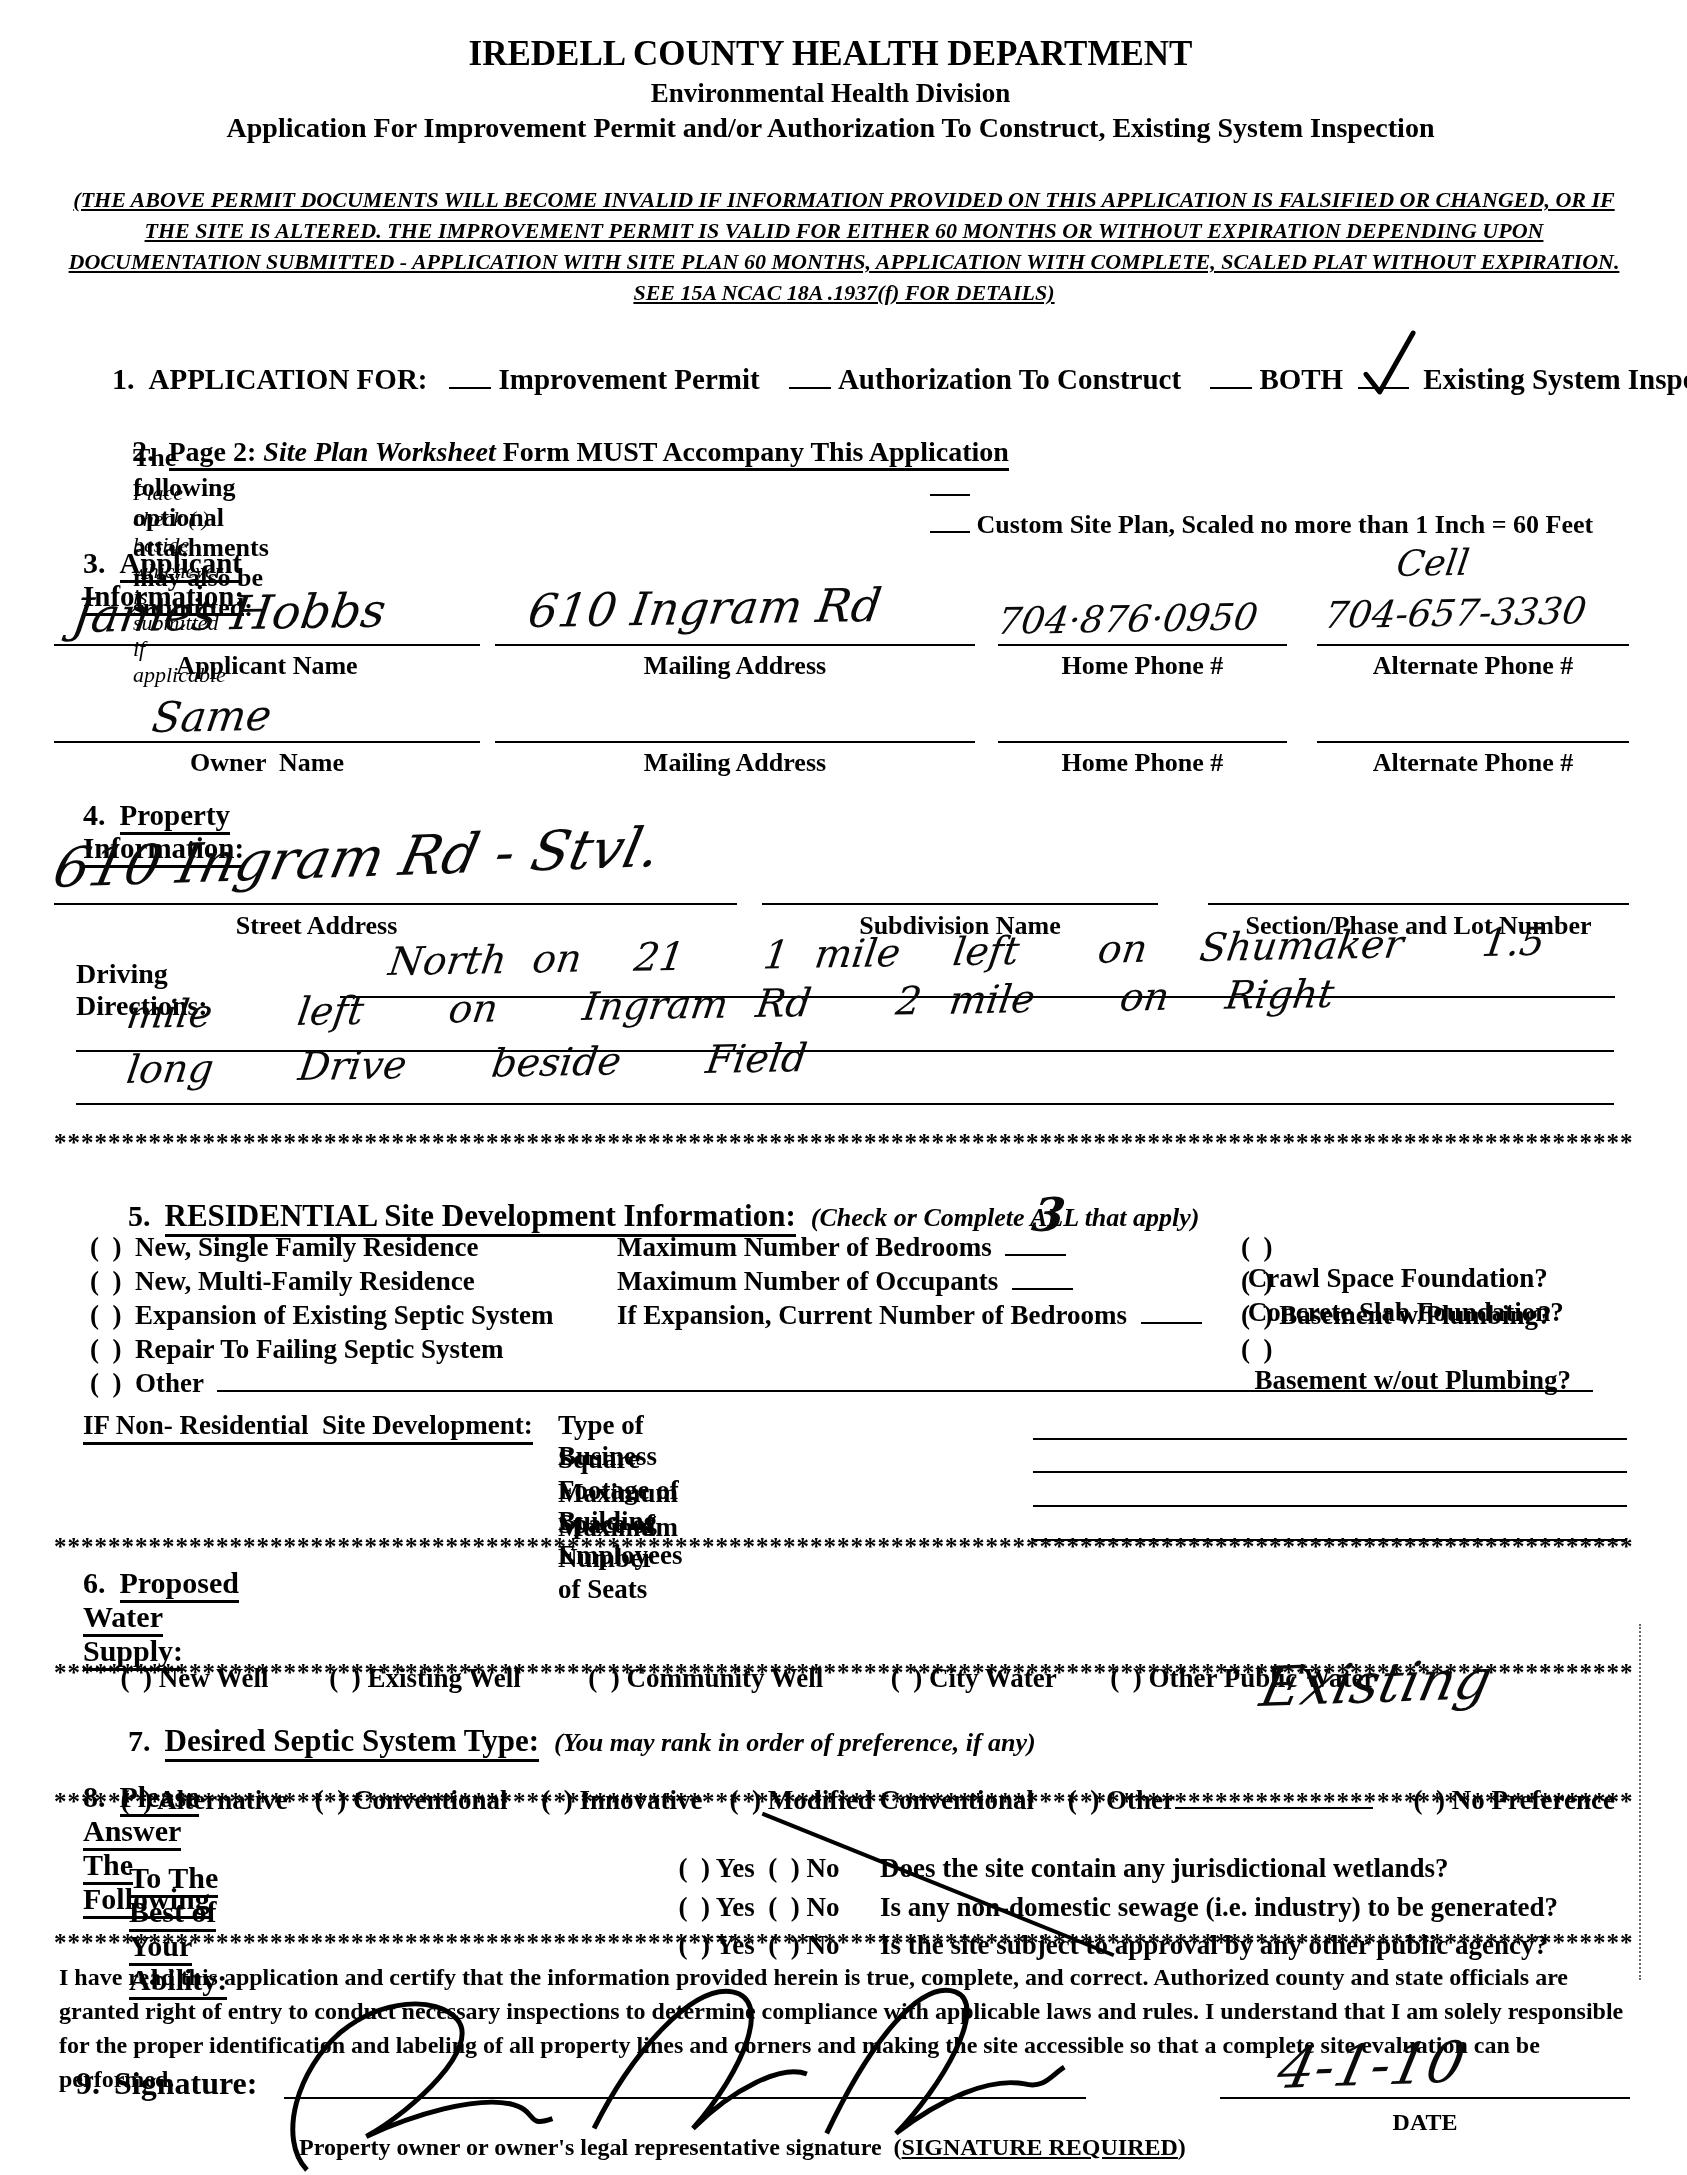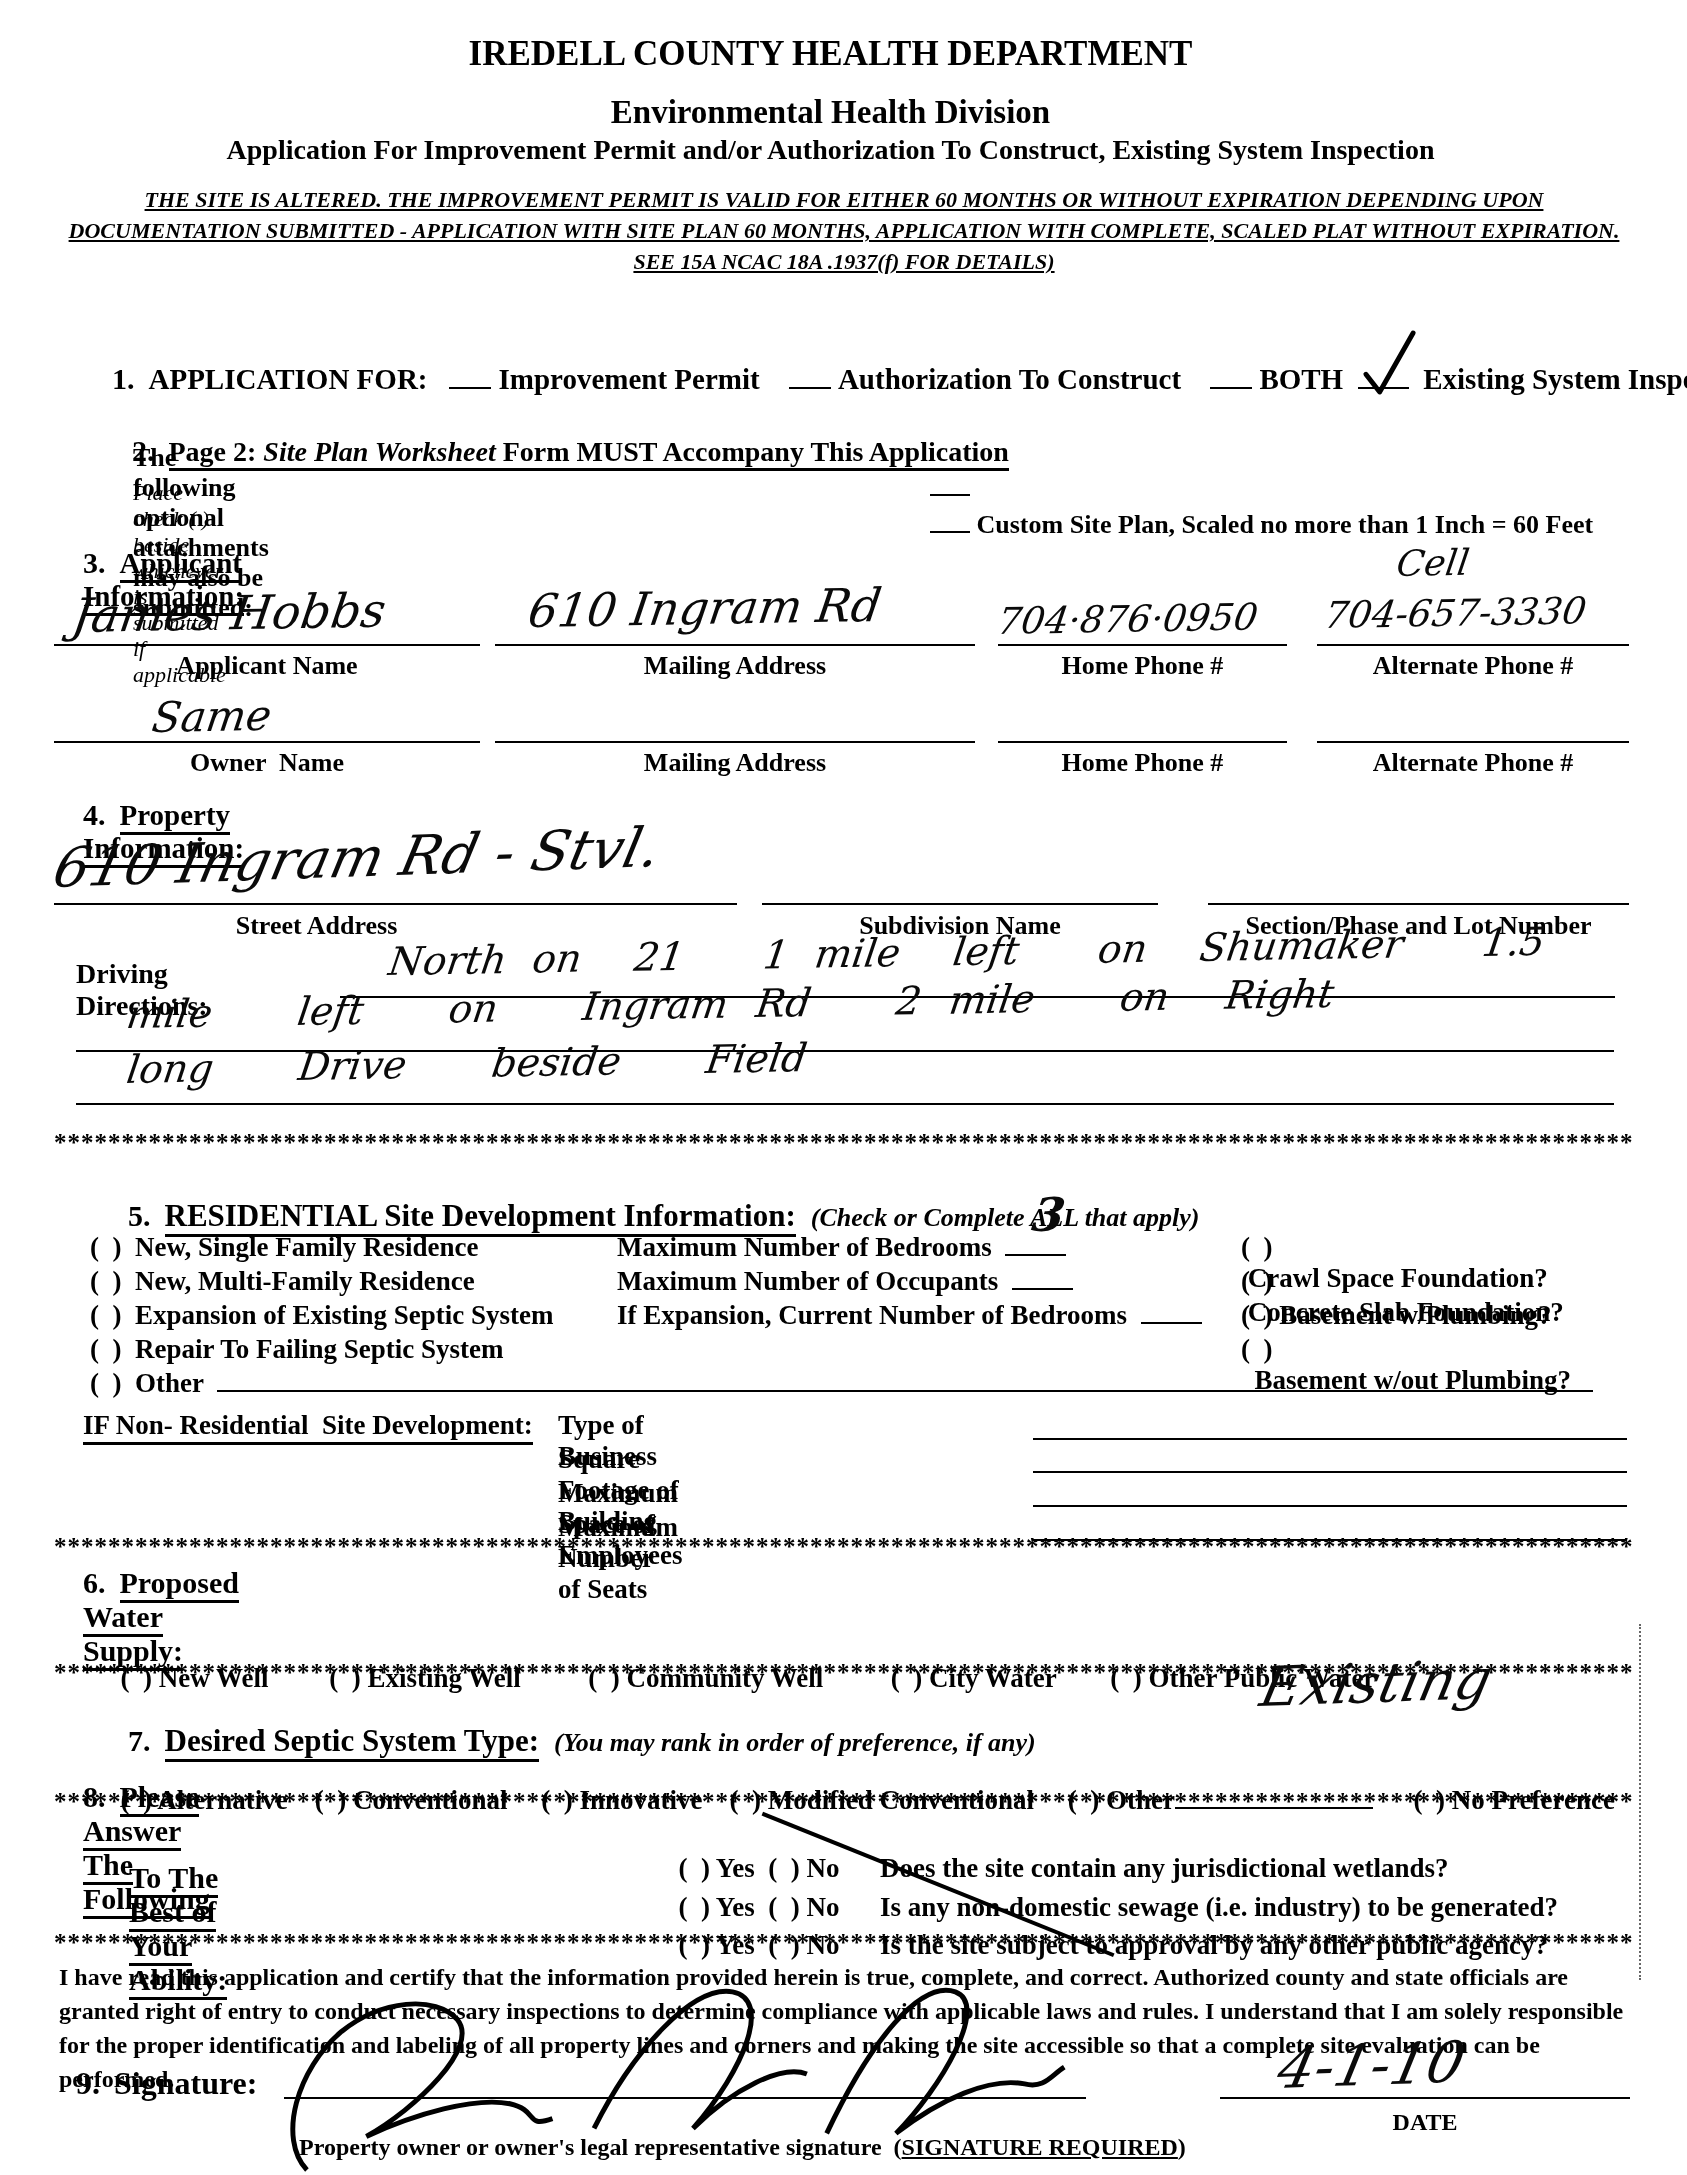--- a/index.html
+++ b/index.html
@@ -36,25 +36,26 @@
   .overlay path{fill:none; stroke:#000;}
   .scanedge{position:absolute; border-left:2px dotted #666;}
 </style>
 </head>
 <body>
 
 <div class="page">
 
   <div class="abs ctr" style="left:0; top:34px; width:1661px;">
     <div class="b" style="font-size:35px;">IREDELL COUNTY HEALTH DEPARTMENT</div>
-    <div class="b" style="font-size:33px; margin-top:20px;">Environmental Health Division</div>
+    <div class="b" style="font-size:27px; margin-top:4px;">Environmental Health Division</div>
     <div class="b" style="font-size:28px; margin-top:3px;">Application For Improvement Permit and/or Authorization To Construct, Existing System Inspection</div>
   </div>
 
   <div class="abs ctr b i" style="left:30px; top:184px; width:1628px; font-size:22px; line-height:31px;">
+    <div class="ul">(THE ABOVE PERMIT DOCUMENTS  WILL BECOME INVALID IF INFORMATION PROVIDED ON THIS APPLICATION IS FALSIFIED OR CHANGED, OR IF</div>
     <div class="ul">THE SITE IS ALTERED.  THE IMPROVEMENT PERMIT IS VALID FOR EITHER 60 MONTHS OR WITHOUT EXPIRATION DEPENDING UPON</div>
     <div class="ul">DOCUMENTATION SUBMITTED - APPLICATION WITH SITE PLAN 60 MONTHS, APPLICATION WITH COMPLETE, SCALED  PLAT WITHOUT EXPIRATION.</div>
     <div class="ul">SEE 15A NCAC 18A .1937(f) FOR DETAILS)</div>
   </div>
 
   <div class="abs" style="left:83px; top:329px; font-size:29px; white-space:pre;">
     <span class="num" style="font-size:30px;">1.</span><span class="b">APPLICATION FOR:</span><span>   </span><span class="blank" style="width:42px;"></span><span> </span><span class="b">Improvement Permit</span><span>    </span><span class="blank" style="width:42px;"></span><span> </span><span class="b">Authorization To Construct</span><span>    </span><span class="blank" style="width:42px;"></span><span> </span><span class="b">BOTH</span><span>  </span><span class="box"><span class="blank" style="width:51px;"></span><svg class="chk" style="left:2px; top:-36px;" width="59" height="71" viewBox="0 0 60 72">
           <polyline points="6,48 20,66 54,6"></polyline>
         </svg></span><span>  </span><span class="b">Existing System Inspection</span>
   </div>

